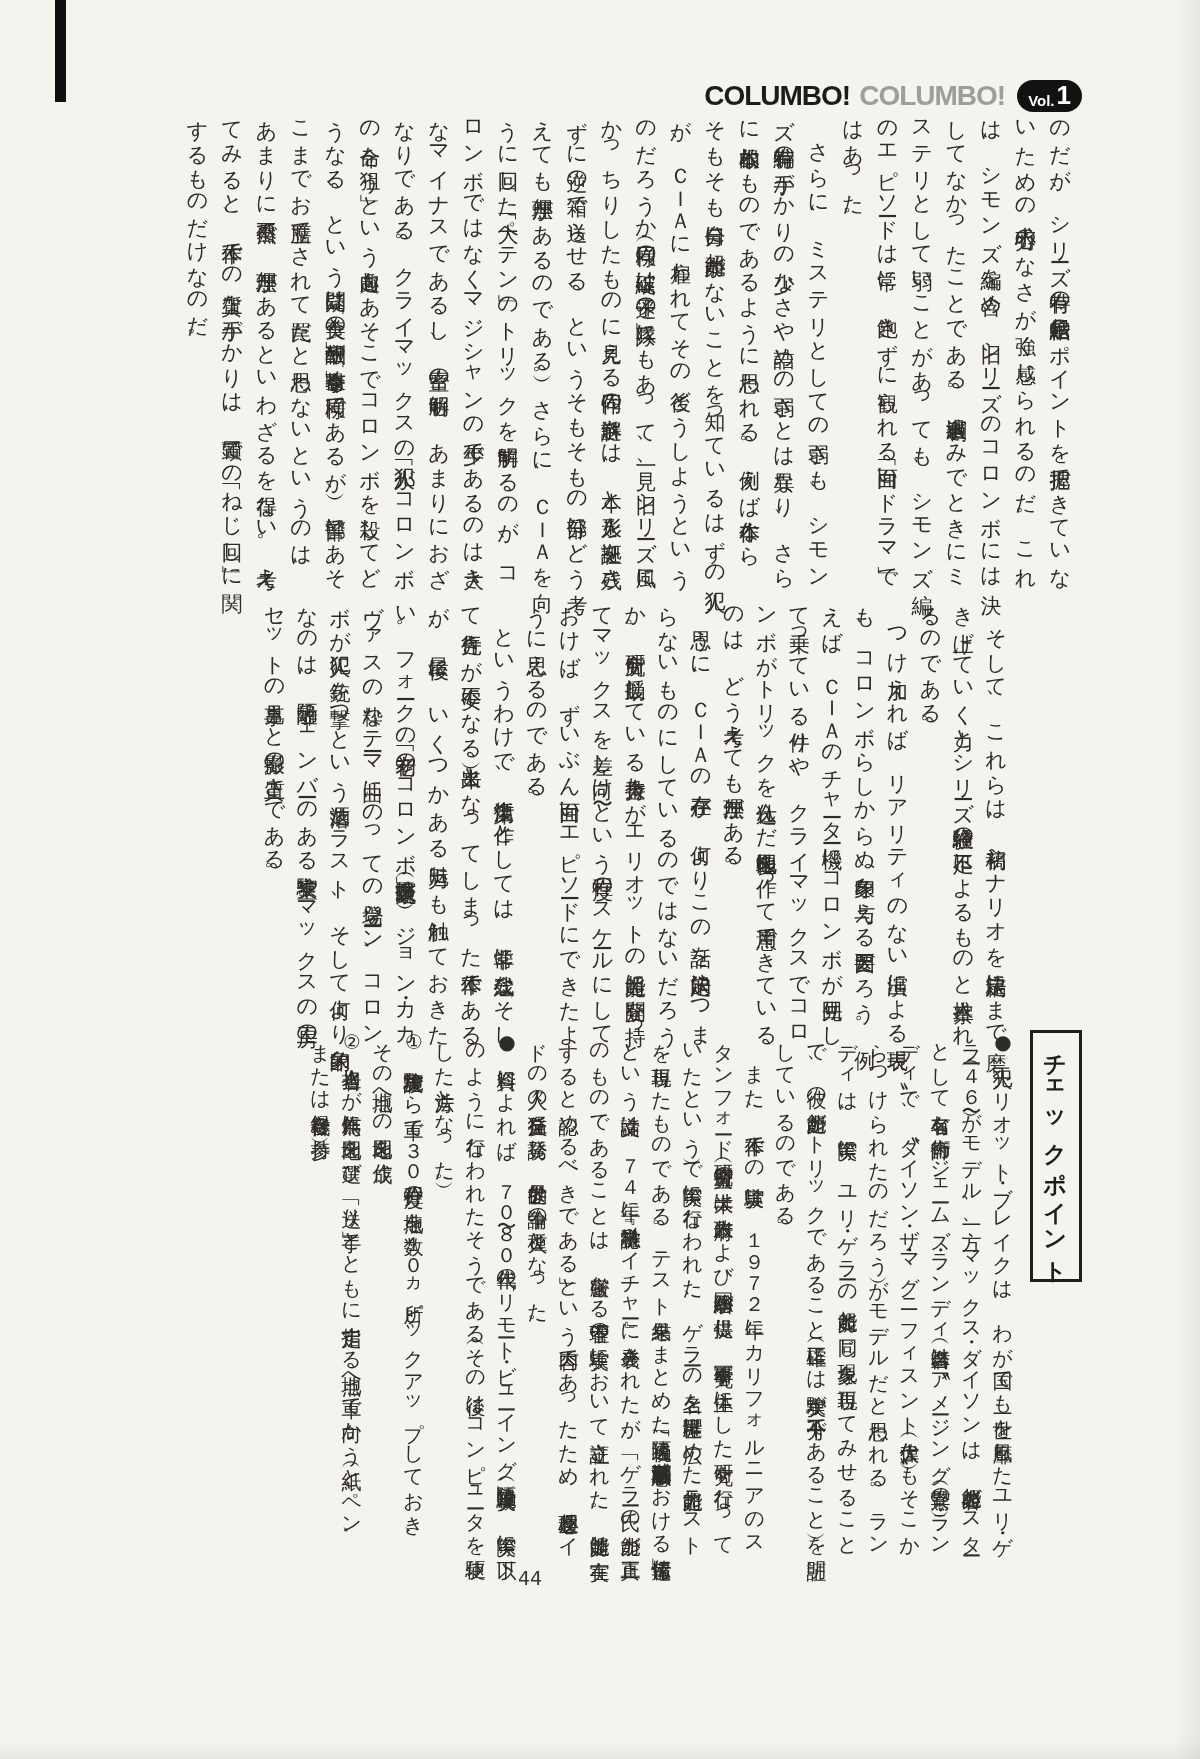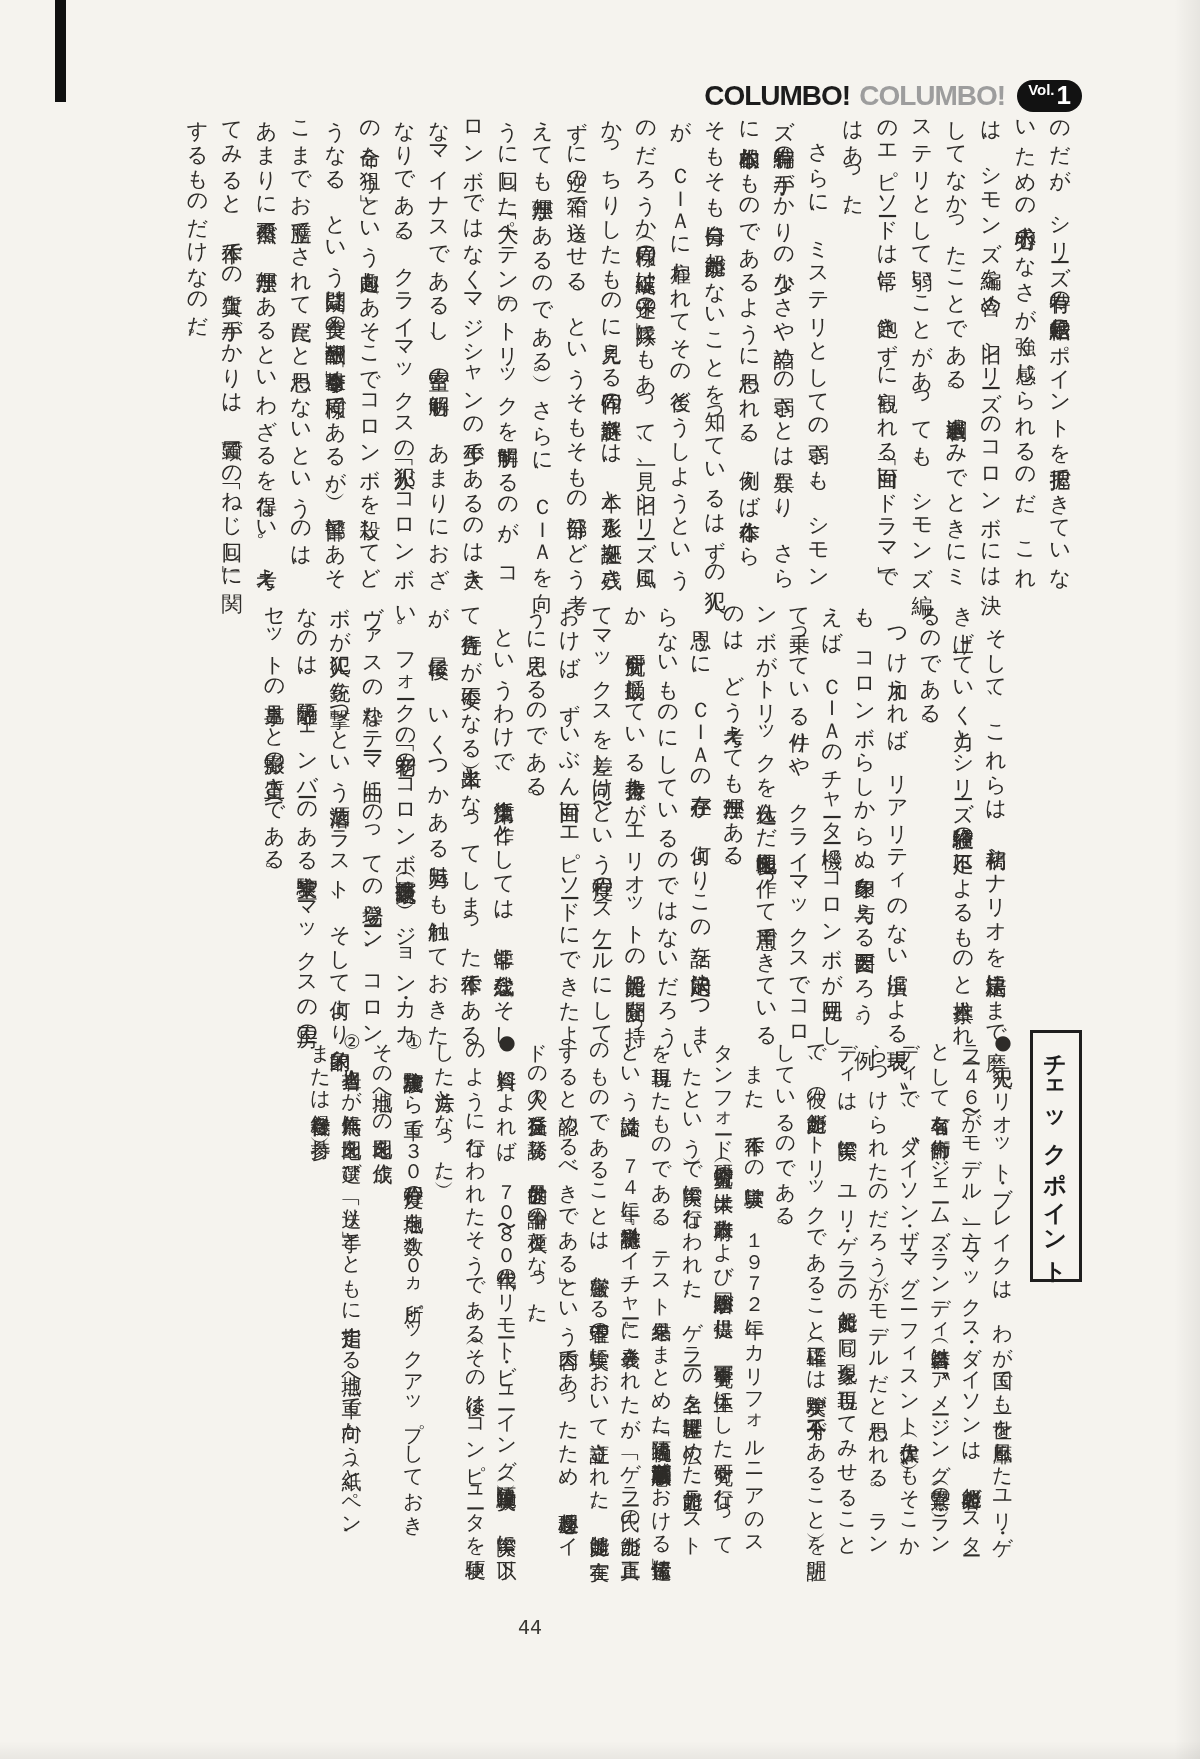--- a/index.html
+++ b/index.html
@@ -40,21 +40,21 @@
   }
   .masthead .t2{
     font-weight:bold;font-size:28px;letter-spacing:-1px;color:#9d9d9d;
     margin-left:9px;
   }
   .vol-pill{
     margin-left:12px;
     background:#121212;color:#ffffff;
     border-radius:17px;
     padding:2px 11px 4px 11px;
-    display:flex;align-items:flex-start;line-height:1;
+    display:flex;align-items:flex-end;line-height:1;
   }
   .vol-prefix{font-size:15px;font-weight:bold;font-family:"Liberation Sans",sans-serif;}
   .vol-num{font-size:26px;font-weight:bold;margin-left:2px;font-family:"Liberation Sans",sans-serif;}
   
   .vtext{
     position:absolute;
     writing-mode:vertical-rl;
     -webkit-writing-mode:vertical-rl;
     text-orientation:upright;
     color:#2e2c29;
@@ -85,21 +85,21 @@
     background:#f5f3ee;
     display:flex;align-items:center;justify-content:center;
     writing-mode:vertical-rl;
     -webkit-writing-mode:vertical-rl;
     text-orientation:upright;
     font-weight:bold;font-size:23px;letter-spacing:3px;
     color:#1d1d1d;
     font-family:"DejaVu Sans",sans-serif;
   }
   .folio{
-    position:absolute;top:1616px;left:0;width:1060px;
+    position:absolute;top:1567px;left:0;width:1060px;
     text-align:center;
     font-size:19px;color:#3a3833;
     font-family:"DejaVu Sans",sans-serif;
   }
 </style>
 </head>
 <body>
 
 <div class="page">
 

